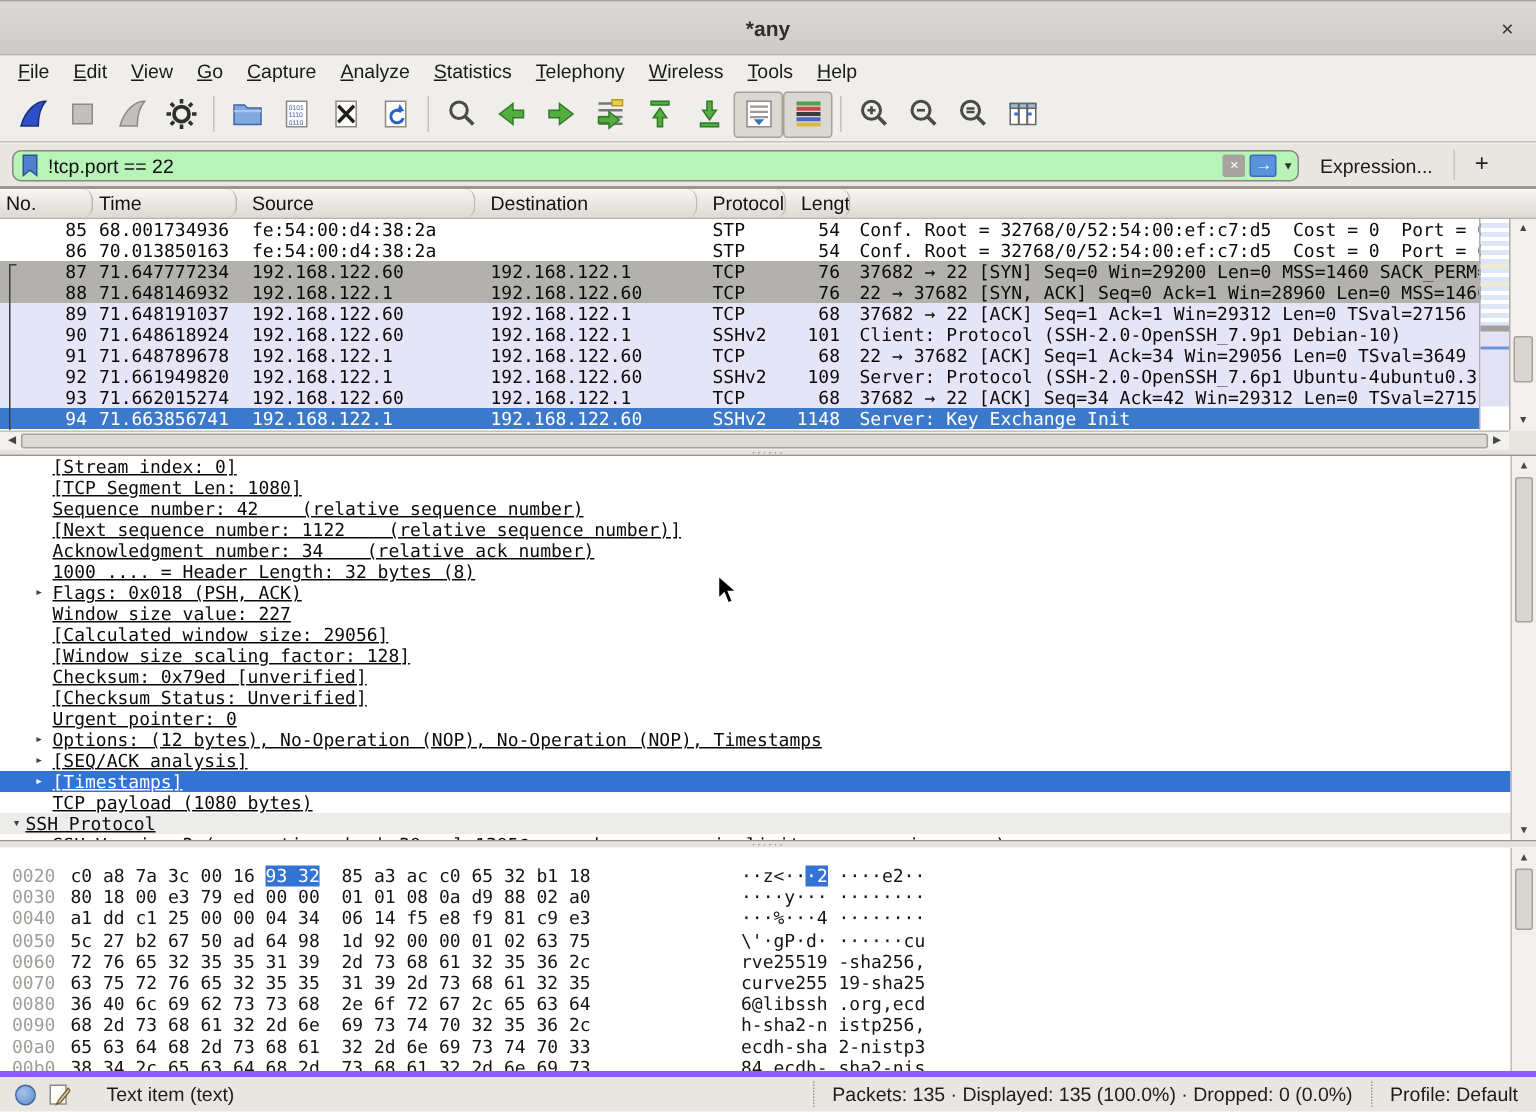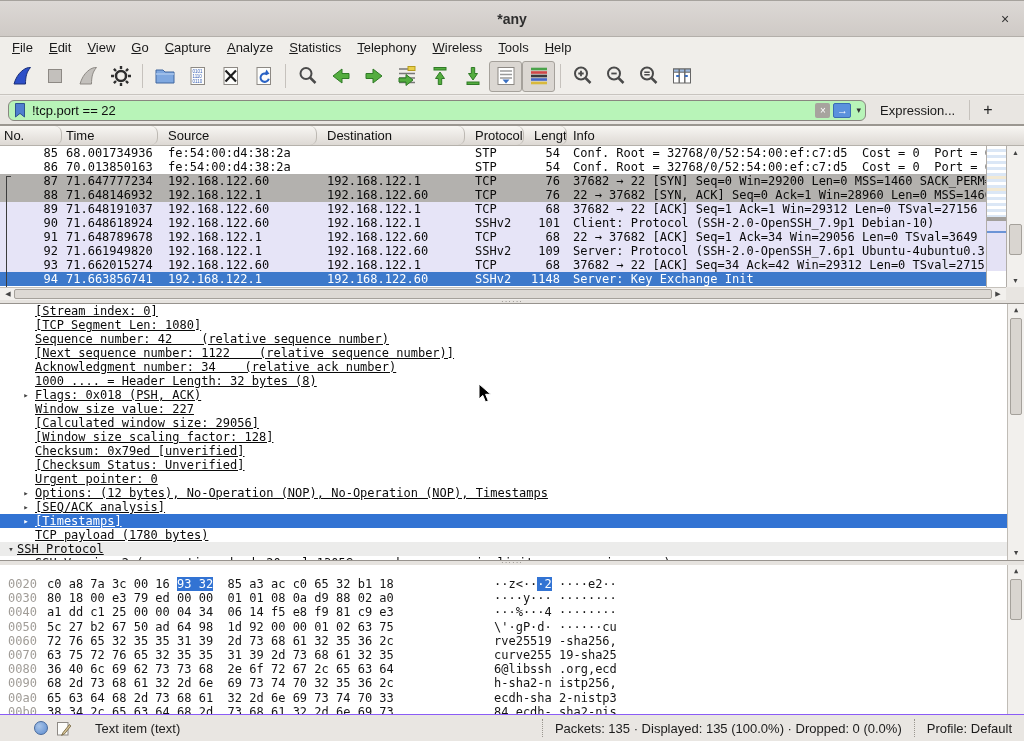--- a/index.html
+++ b/index.html
@@ -111,21 +111,21 @@
 .hexpane { position:absolute; top:565px; left:0; right:0; height:188px; background:#fff; overflow:hidden;
   font-family:"DejaVu Sans Mono",monospace; font-size:12px; color:#141414; padding-top:12px; }
 .hxr { position:relative; height:14.2px; line-height:14.2px; white-space:pre; }
 .hoff { position:absolute; left:8px; color:#a09c97; }
 .hb { position:absolute; left:47px; }
 .ha { position:absolute; left:494px; }
 .hsel { background:#3273d3; color:#fff; }
 
 
 .statusbar { position:absolute; top:714px; left:0; right:0; height:27px; background:#e9e6e2;
-  border-top:1px solid #8b5cf6; display:flex; align-items:center; font-size:13px; color:#1c1c1c;padding-left:24px; }
+  border-top:4px solid #8b5cf6; display:flex; align-items:center; font-size:13px; color:#1c1c1c; }
 .expert-circle { width:14px; height:14px; border-radius:50%; flex:none;
   background:radial-gradient(circle at 35% 35%, #a8c4e8, #5c8cd0); border:1px solid #46699c; margin:0 8px 0 10px; }
 .comment-icon { margin-right:4px; flex:none; }
 .status-left-text { margin-left:20px; }
 .status-right { margin-left:auto; display:flex; align-items:center; height:100%; }
 .st-counts { padding:0 12px; border-left:1px dotted #9a968f; display:flex; align-items:center; height:70%; }
 .st-profile { padding:0 12px; border-left:1px dotted #9a968f; display:flex; align-items:center; height:70%; }
 
 
 .mouse-cursor { position:absolute; left:478px; top:383px; pointer-events:none; }
@@ -310,21 +310,20 @@
 </div>
 
 <div class="plist">
   <div class="plist-header">
     <div class="hcell hc-no">No.</div>
     <div class="hcell hc-time">Time</div>
     <div class="hcell hc-src">Source</div>
     <div class="hcell hc-dst">Destination</div>
     <div class="hcell hc-proto">Protocol</div>
     <div class="hcell hc-len">Length</div>
-    <div class="hcell hc-info">Info</div>
   </div>
   <div class="plist-body">
     <div class="prow">
       <span class="pc pc-no">85</span><span class="pc pc-time">68.001734936</span><span class="pc pc-src">fe:54:00:d4:38:2a</span><span class="pc pc-dst"></span><span class="pc pc-proto">STP</span><span class="pc pc-len">54</span><span class="pc pc-info">Conf. Root = 32768/0/52:54:00:ef:c7:d5  Cost = 0  Port = 0x8001</span>
     </div>
     <div class="prow">
       <span class="pc pc-no">86</span><span class="pc pc-time">70.013850163</span><span class="pc pc-src">fe:54:00:d4:38:2a</span><span class="pc pc-dst"></span><span class="pc pc-proto">STP</span><span class="pc pc-len">54</span><span class="pc pc-info">Conf. Root = 32768/0/52:54:00:ef:c7:d5  Cost = 0  Port = 0x8001</span>
     </div>
     <div class="prow r-gray">
       <span class="pc pc-no">87</span><span class="pc pc-time">71.647777234</span><span class="pc pc-src">192.168.122.60</span><span class="pc pc-dst">192.168.122.1</span><span class="pc pc-proto">TCP</span><span class="pc pc-len">76</span><span class="pc pc-info">37682 → 22 [SYN] Seq=0 Win=29200 Len=0 MSS=1460 SACK_PERM=1</span>
@@ -386,21 +385,21 @@
   <div class="dl lv1"><span class="exp">▸</span><span class="dtxt">Flags: 0x018 (PSH, ACK)</span></div>
   <div class="dl lv1"><span class="exp"></span><span class="dtxt">Window size value: 227</span></div>
   <div class="dl lv1"><span class="exp"></span><span class="dtxt">[Calculated window size: 29056]</span></div>
   <div class="dl lv1"><span class="exp"></span><span class="dtxt">[Window size scaling factor: 128]</span></div>
   <div class="dl lv1"><span class="exp"></span><span class="dtxt">Checksum: 0x79ed [unverified]</span></div>
   <div class="dl lv1"><span class="exp"></span><span class="dtxt">[Checksum Status: Unverified]</span></div>
   <div class="dl lv1"><span class="exp"></span><span class="dtxt">Urgent pointer: 0</span></div>
   <div class="dl lv1"><span class="exp">▸</span><span class="dtxt">Options: (12 bytes), No-Operation (NOP), No-Operation (NOP), Timestamps</span></div>
   <div class="dl lv1"><span class="exp">▸</span><span class="dtxt">[SEQ/ACK analysis]</span></div>
   <div class="dl lv1 d-sel"><span class="exp">▸</span><span class="dtxt">[Timestamps]</span></div>
-  <div class="dl lv1"><span class="exp"></span><span class="dtxt">TCP payload (1780 bytes)</span></div>
+  <div class="dl lv1"><span class="exp"></span><span class="dtxt">TCP payload (1080 bytes)</span></div>
   <div class="dl lv0 d-hdr"><span class="exp">▾</span><span class="dtxt">SSH Protocol</span></div>
   <div class="dl lv1"><span class="exp">▸</span><span class="dtxt">SSH Version 2 (encryption:chacha20-poly1305@openssh.com mac:&lt;implicit&gt; compression:none)</span></div>
   <div class="pane-vscroll">
     <div class="sb-btn">▲</div>
     <div class="pane-thumb det-thumb"></div>
     <div class="sb-btn bottom">▼</div>
   </div>
 </div>
 
 <div class="splitter split2">······</div>

